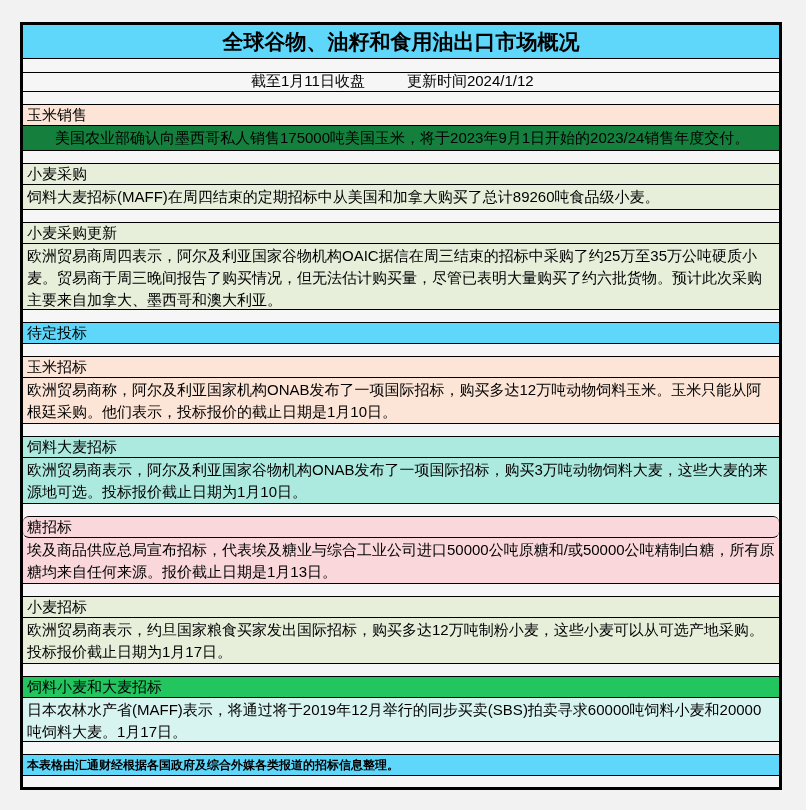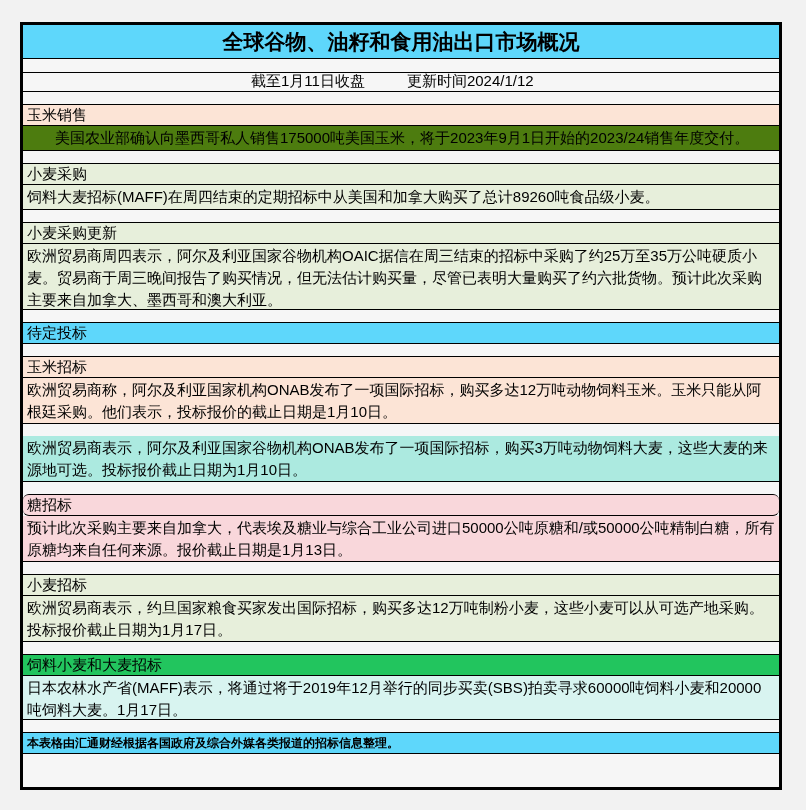--- a/index.html
+++ b/index.html
@@ -75,21 +75,21 @@
   <div class="row-date">
     <span>截至1月11日收盘</span>
     <span>更新时间2024/1/12</span>
   </div>
 
   <div class="gap"></div>
 
   <div class="sec-h" style="background: rgb(252, 228, 214);">
     <span>玉米销售</span>
   </div>
-  <div class="sec-b h1" style="background: #4d7c0f; padding-left: 32px;">
+  <div class="sec-b h1" style="background: #15803d; padding-left: 32px;">
     <span>美国农业部确认向墨西哥私人销售175000吨美国玉米，将于2023年9月1日开始的2023/24销售年度交付。</span>
   </div>
 
   <div class="gap"></div>
 
   <div class="sec-h" style="background: rgb(231, 239, 219);">
     <span>小麦采购</span>
   </div>
   <div class="sec-b h1" style="background: rgb(231, 239, 219);">
     <span>饲料大麦招标(MAFF)在周四结束的定期招标中从美国和加拿大购买了总计89260吨食品级小麦。</span>
@@ -114,31 +114,34 @@
 
   <div class="sec-h" style="background: rgb(252, 228, 214);">
     <span>玉米招标</span>
   </div>
   <div class="sec-b h2" style="background: rgb(252, 228, 214);">
     <span>欧洲贸易商称，阿尔及利亚国家机构ONAB发布了一项国际招标，购买多达12万吨动物饲料玉米。玉米只能从阿根廷采购。他们表示，投标报价的截止日期是1月10日。</span>
   </div>
 
   <div class="gap"></div>
 
+  <div class="sec-h" style="background: rgb(172, 234, 224);">
+    <span>饲料大麦招标</span>
+  </div>
   <div class="sec-b h2" style="background: rgb(172, 234, 224);">
     <span>欧洲贸易商表示，阿尔及利亚国家谷物机构ONAB发布了一项国际招标，购买3万吨动物饲料大麦，这些大麦的来源地可选。投标报价截止日期为1月10日。</span>
   </div>
 
   <div class="gap"></div>
 
   <div class="sec-h" style="background: rgb(249, 215, 219); border-radius: 6px;">
     <span>糖招标</span>
   </div>
   <div class="sec-b h2" style="background: rgb(249, 215, 219);">
-    <span>预计此次采购主要来自加拿大，代表埃及糖业与综合工业公司进口50000公吨原糖和/或50000公吨精制白糖，所有原糖均来自任何来源。报价截止日期是1月13日。</span>
+    <span>埃及商品供应总局宣布招标，代表埃及糖业与综合工业公司进口50000公吨原糖和/或50000公吨精制白糖，所有原糖均来自任何来源。报价截止日期是1月13日。</span>
   </div>
 
   <div class="gap"></div>
 
   <div class="sec-h" style="background: rgb(231, 239, 219);">
     <span>小麦招标</span>
   </div>
   <div class="sec-b h2" style="background: rgb(231, 239, 219);">
     <span>欧洲贸易商表示，约旦国家粮食买家发出国际招标，购买多达12万吨制粉小麦，这些小麦可以从可选产地采购。投标报价截止日期为1月17日。</span>
   </div>

